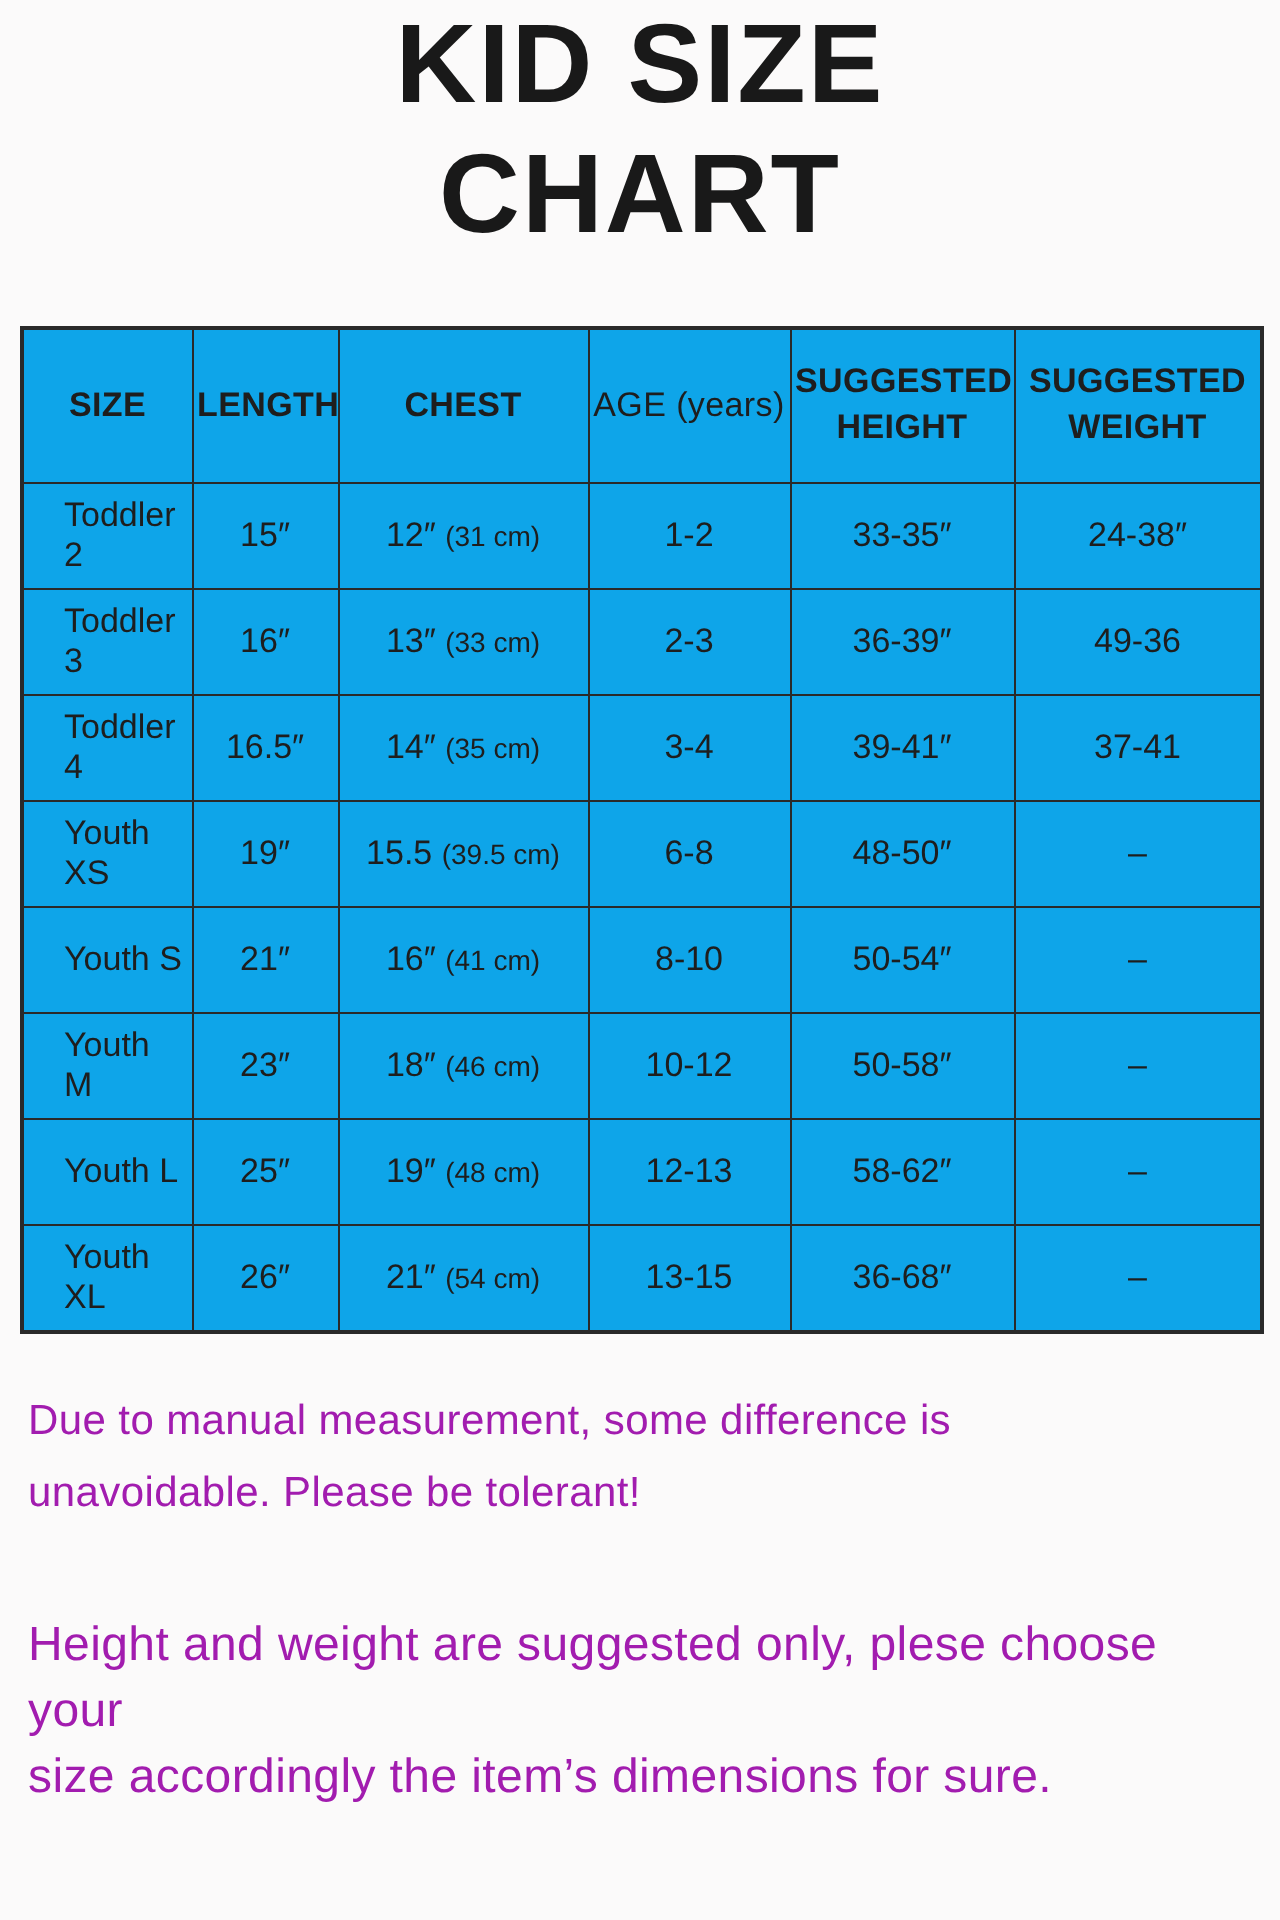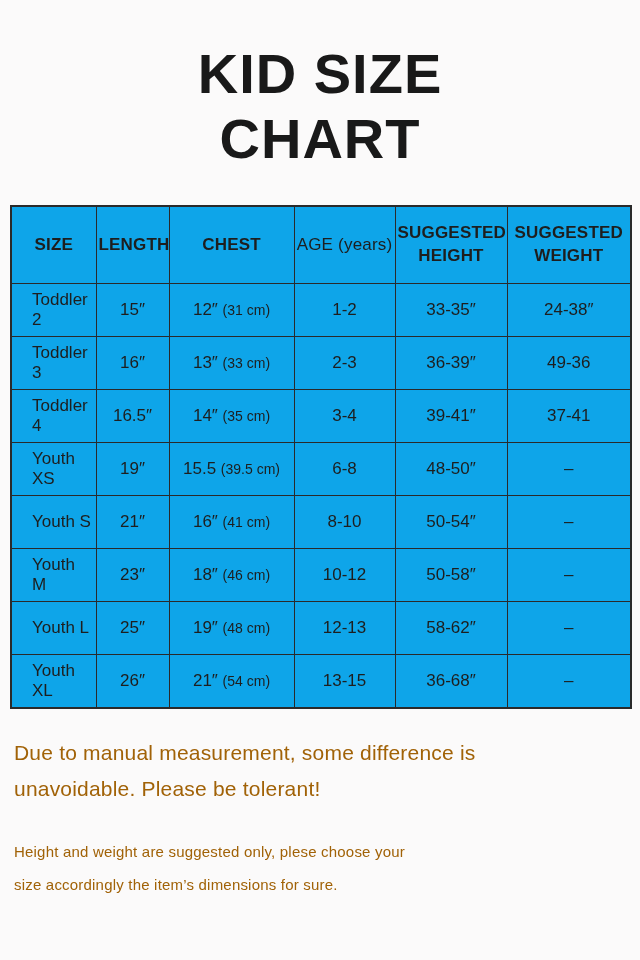--- a/index.html
+++ b/index.html
@@ -10,21 +10,20 @@
     font-family: "Liberation Sans", sans-serif;
     color: #1d1d1d;
     overflow: hidden;
   }
   .page {
     width: 640px;
     height: 960px;
     position: relative;
   }
   .title {
-    margin-top: 42px;
     text-align: center;
     font-weight: 700;
     font-size: 56px;
     line-height: 1.16;
     letter-spacing: 1px;
     color: #191919;
   }
   table {
     border-collapse: collapse;
     table-layout: fixed;
@@ -59,31 +58,31 @@
   
   td:first-child {
     text-align: left;
     padding-left: 20px;
   }
   td .cm { font-size: 14px; }
   .notes {
     margin: 26px 14px 0 14px;
   }
   .note {
-    color: #a16207;
+    color: #a21caf;
     letter-spacing: 0.2px;
   }
   .note-1 {
     font-size: 21px;
     line-height: 36px;
     font-weight: 500;
   }
   .note-2 {
-    margin-top: 28px;
-    font-size: 15px;
+    margin-top: 41px;
+    font-size: 24px;
     line-height: 33px;
     font-weight: 500;
   }
 </style>
 </head>
 <body>
 
 <div class="page">
 
   <div class="title">

